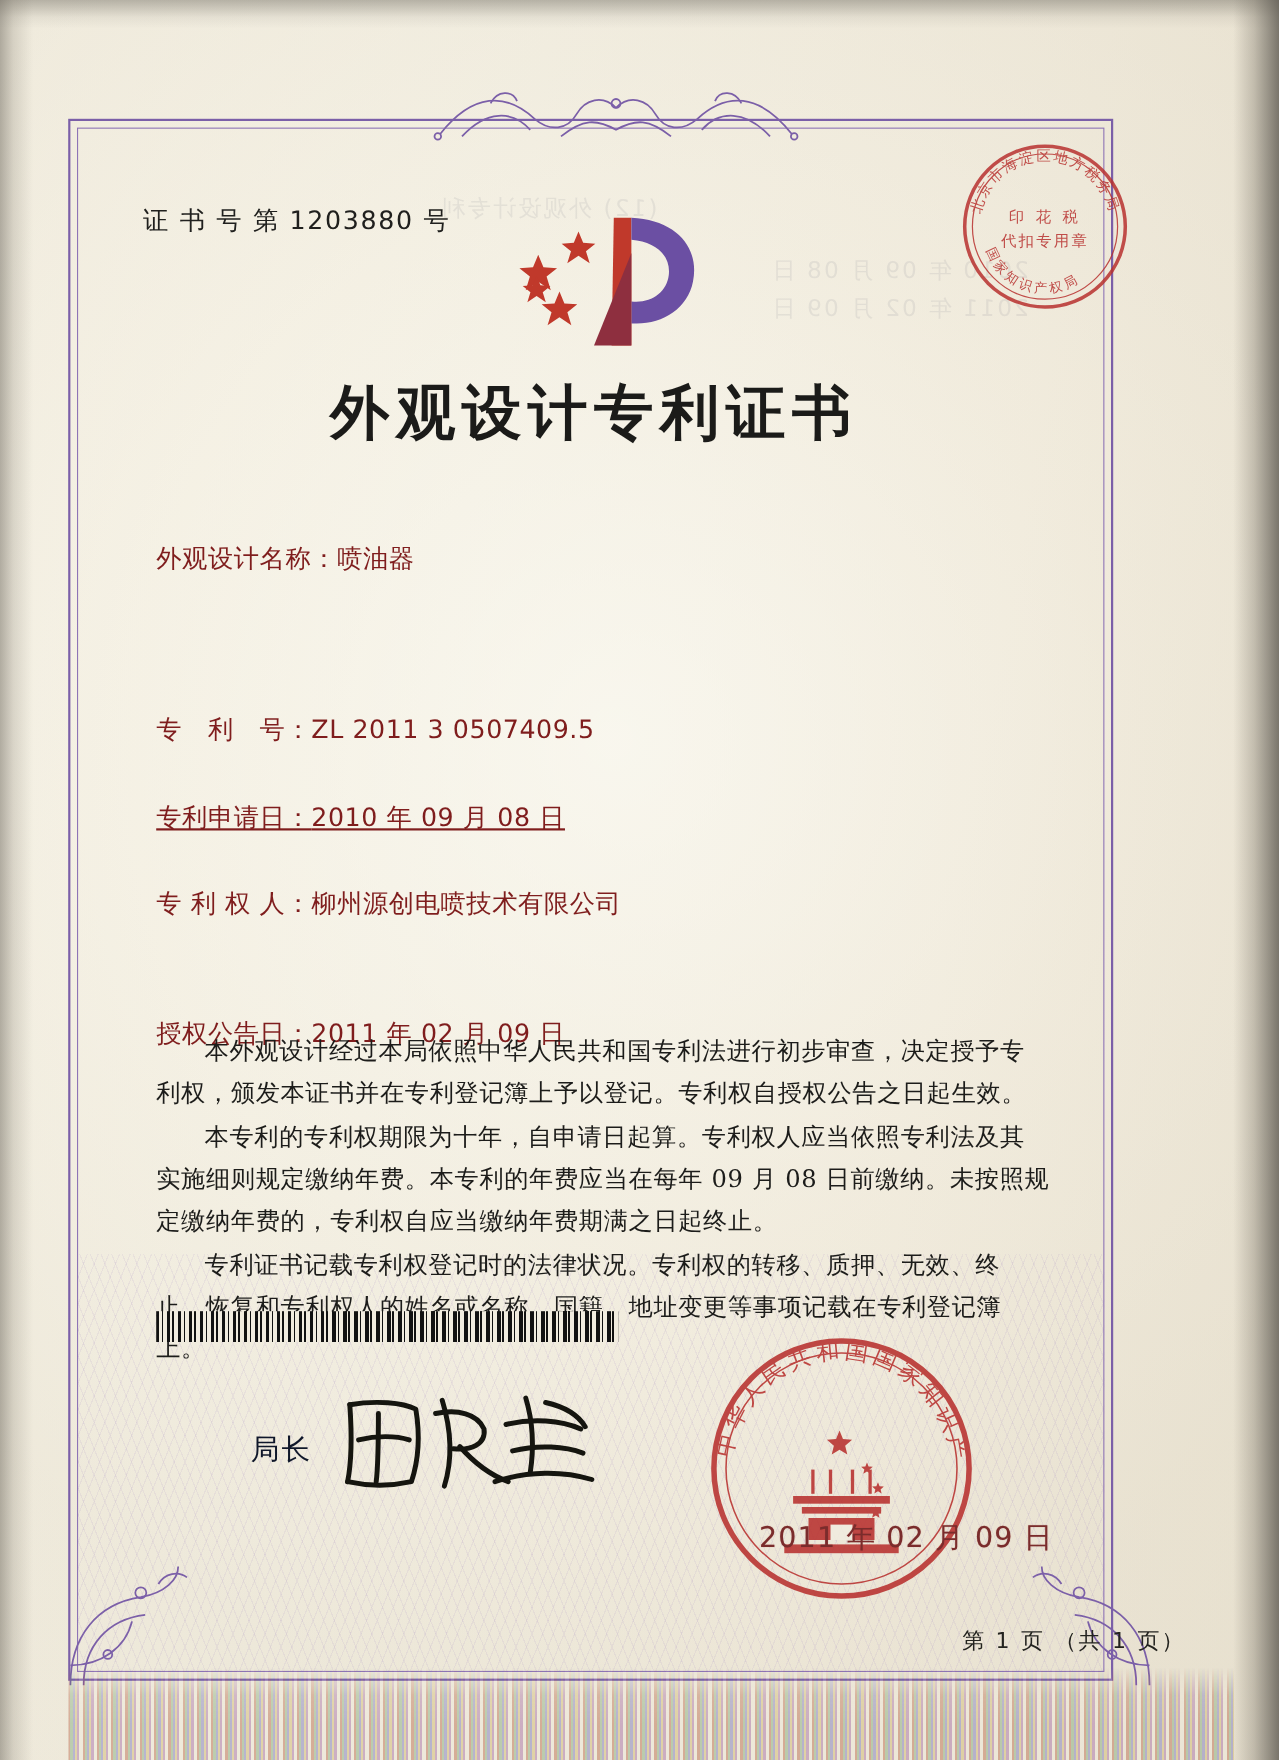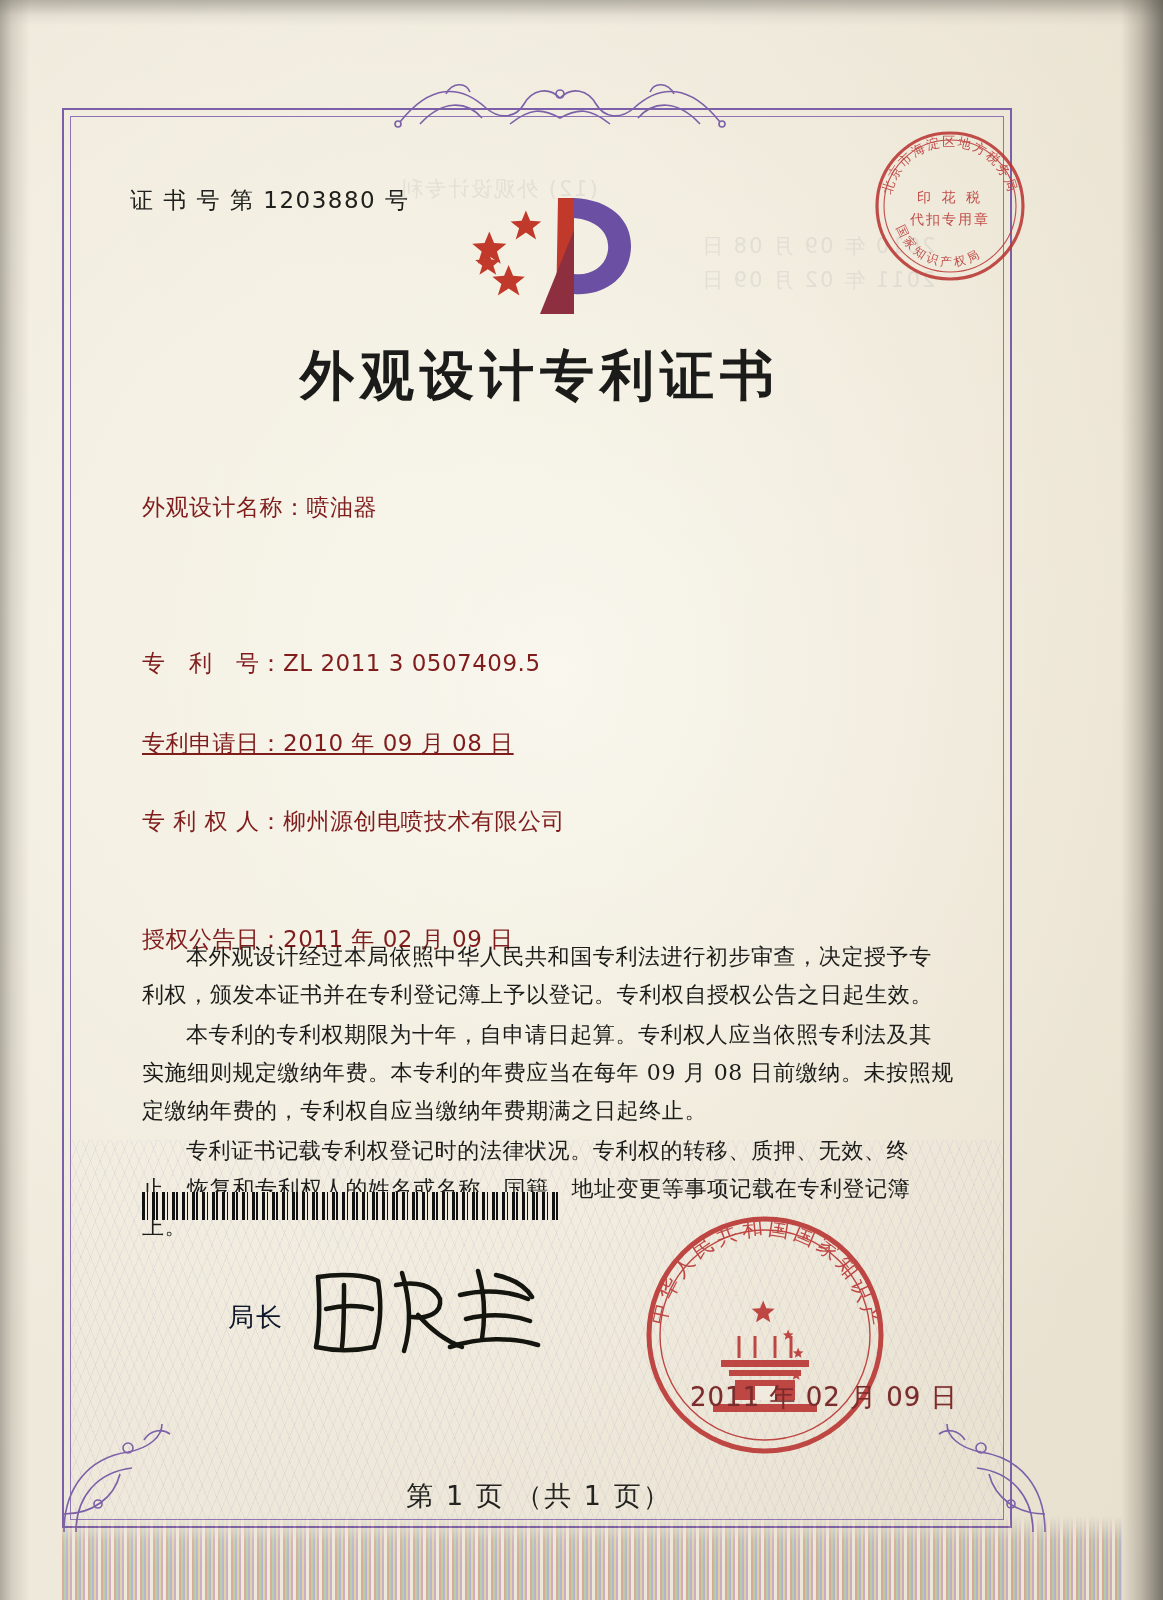--- a/index.html
+++ b/index.html
@@ -226,22 +226,22 @@
     color: #7a2c2c;
     letter-spacing: 1px;
     font-family: "DejaVu Sans", sans-serif;
     text-shadow: 0 0 1px rgba(150,40,40,0.4);
   }
 
   #page-footer {
     position: absolute;
     left: 0; top: 1478px;
     width: 1078px;
-    text-align: center;
-    font-size: 27px;
+    text-align: right;
+    font-size: 20px;
     color: #23231f;
     letter-spacing: 2px;
     font-family: "DejaVu Sans", sans-serif;
   }
 </style>
 </head>
 <body>
 
 <div id="page">
 

